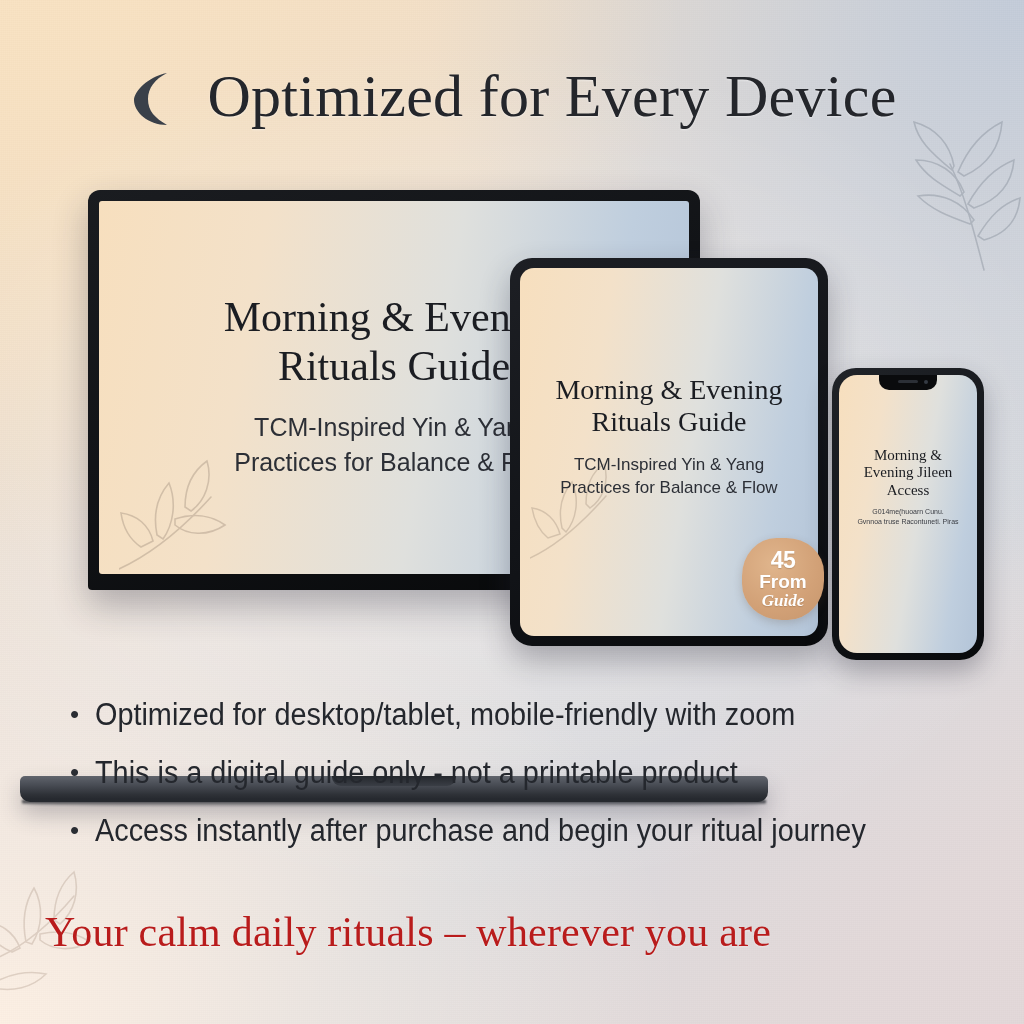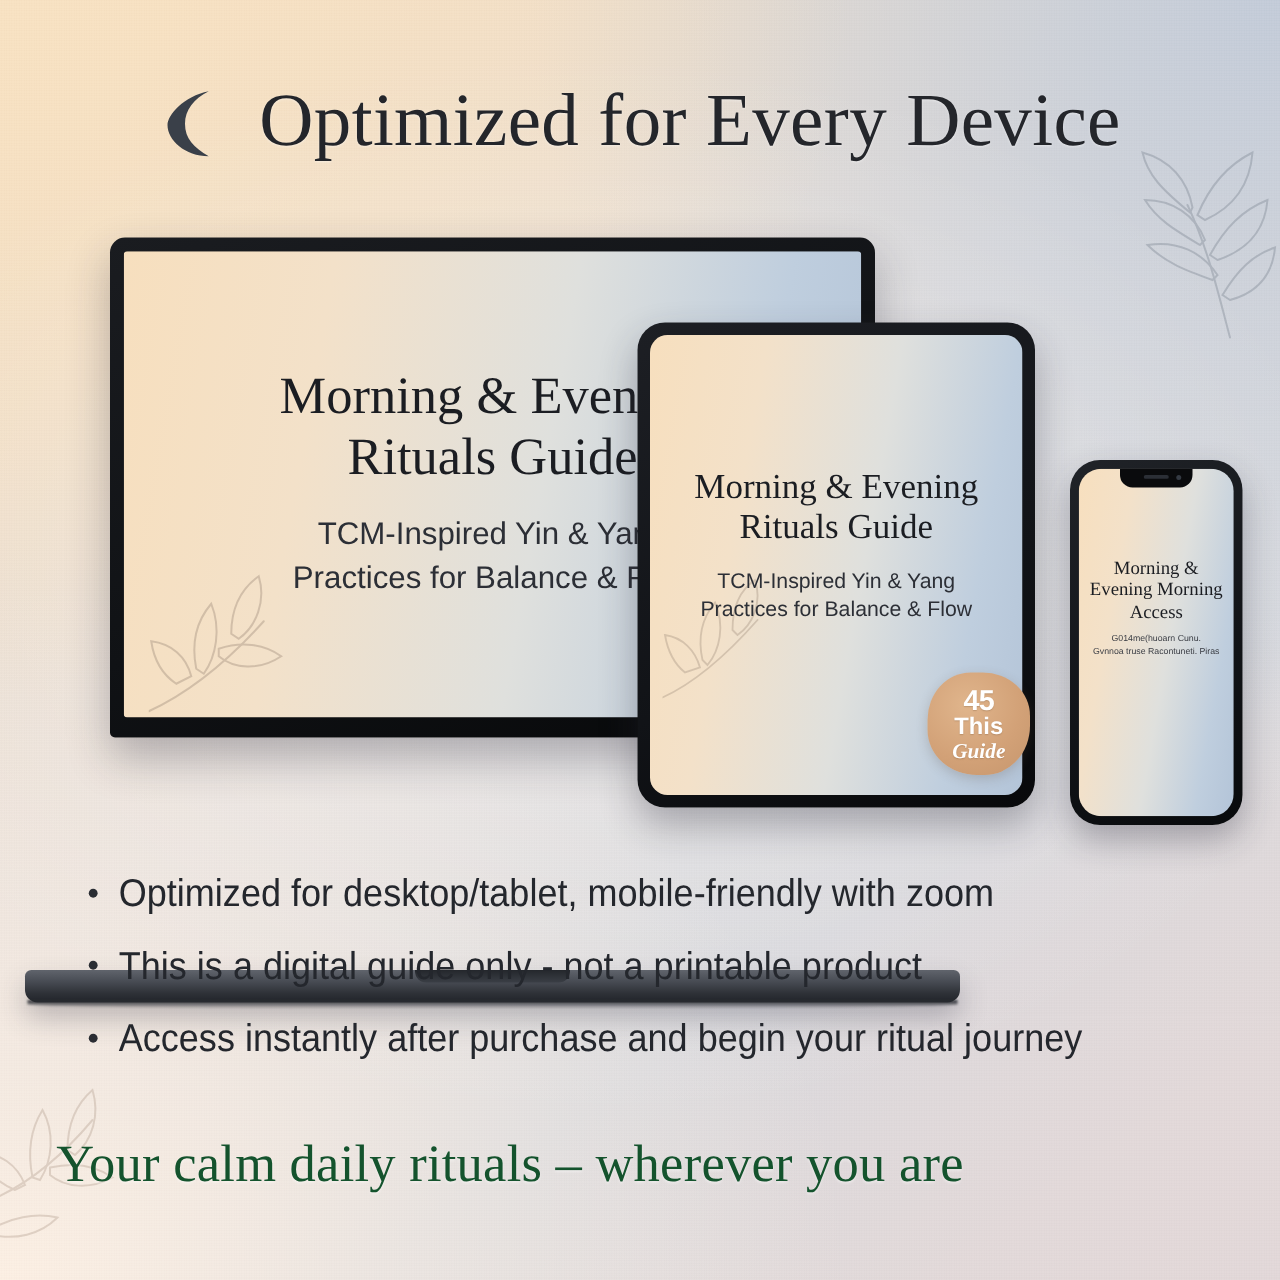--- a/index.html
+++ b/index.html
@@ -152,21 +152,21 @@
     box-shadow: 0 14px 30px rgba(40,40,55,.32);
   }
   .tablet-screen {
     position: relative;
     width: 100%; height: 100%;
     border-radius: 14px;
     overflow: hidden;
   }
 
   
-  .phone { position: absolute; top: 368px; left: 856px; width: 138px; height: 292px; }
+  .phone { position: absolute; top: 368px; left: 832px; width: 152px; height: 292px; }
   .phone-body {
     position: absolute; inset: 0;
     background: linear-gradient(150deg, #202328 0%, #121418 58%, #080a0c 100%);
     border-radius: 24px;
     padding: 7px;
     box-shadow: 0 12px 26px rgba(40,40,55,.32);
   }
   .phone-screen {
     position: relative;
     width: 100%; height: 100%;
@@ -259,21 +259,21 @@
   }
 
   
   .footer {
     position: absolute;
     top: 908px; left: 0;
     width: 816px;
     text-align: center;
     font-family: "Liberation Serif", serif;
     font-size: 42px;
-    color: #14532d;
+    color: #b91c1c;
     letter-spacing: .2px;
     text-shadow: 0 1px 2px rgba(255,255,255,.40);
   }
 </style>
 </head>
 <body>
 
 <div class="bg-root">
   <div class="bg-base"></div>
   <div class="bg-sheen"></div>
@@ -377,36 +377,36 @@
     <div class="phone-body">
       <div class="phone-screen">
         <div class="phone-notch">
           <div class="phone-speaker"></div>
           <div class="phone-cam"></div>
         </div>
         <div class="art">
           <div class="art-text" style="top:72px;">
             <div class="art-title" style="font-size:15px;">
               <div>Morning &amp;</div>
-              <div>Evening Morning</div>
+              <div>Evening Jileen</div>
               <div>Access</div>
             </div>
             <div class="art-sub" style="font-size:7px; margin-top:8px; color:#3a3d44;">
               <div>G014me(huoarn Cunu.</div>
               <div>Gvnnoa truse Racontuneti. Piras</div>
             </div>
           </div>
         </div>
       </div>
     </div>
   </div>
 
   <div class="badge">
     <span class="badge-num">45</span>
-    <span class="badge-from">This</span>
+    <span class="badge-from">From</span>
     <span class="badge-name">Guide</span>
   </div>
 
 </div>
 
 <div class="bullets">
   <div class="bullet-row">
     <span class="bullet-dot">•</span>
     <span class="bullet-text">Optimized for desktop/tablet, mobile-friendly with zoom</span>
   </div>

